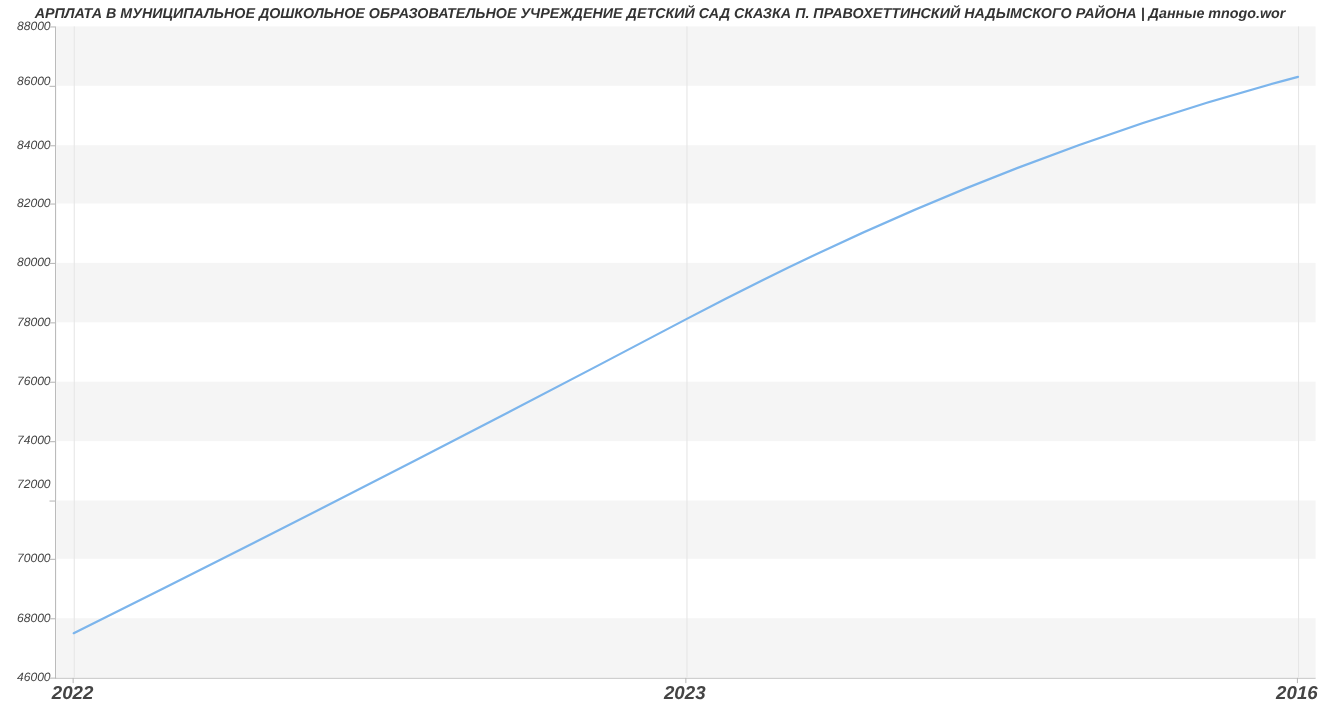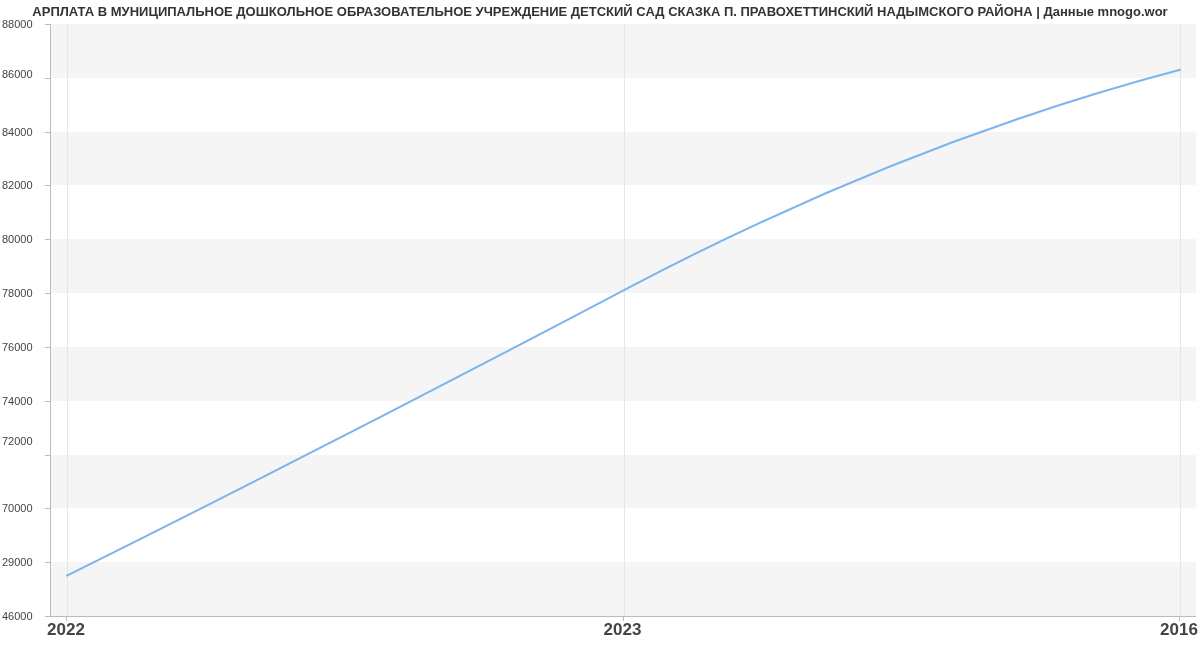--- a/index.html
+++ b/index.html
@@ -8,20 +8,21 @@
     width: 1200px;
     height: 650px;
     background: #ffffff;
     font-family: Verdana, Geneva, sans-serif;
     overflow: hidden;
   }
   .chart-container {
     position: relative;
     width: 1200px;
     height: 520px;
+    font-style: italic;
   }
   .title {
     position: absolute;
     top: 4px;
     left: 0;
     width: 1200px;
     text-align: center;
     font-size: 13px;
     font-weight: bold;
     color: #333;
@@ -47,20 +48,21 @@
     position: absolute;
     top: 0;
     height: 100%;
     width: 1px;
     background: #e6e6e6;
   }
   .ytick {
     position: absolute;
     right: 1154px;
     width: 44px;
+    text-align: right;
     font-size: 11px;
     color: #444;
     transform: translateY(-50%);
     font-family: Arial, sans-serif;
   }
   .xtick {
     position: absolute;
     top: 620px;
     font-size: 17px;
     color: #444;
@@ -99,21 +101,21 @@
   }
 </style>
 </head>
 <body>
 
 <div class="chart-container">
 
   <div class="title">АРПЛАТА В МУНИЦИПАЛЬНОЕ ДОШКОЛЬНОЕ ОБРАЗОВАТЕЛЬНОЕ УЧРЕЖДЕНИЕ ДЕТСКИЙ САД СКАЗКА П. ПРАВОХЕТТИНСКИЙ НАДЫМСКОГО РАЙОНА | Данные mnogo.wor</div>
 
   <div class="ytick" style="top:616px">46000</div>
-  <div class="ytick" style="top:562.18px">29000</div>
+  <div class="ytick" style="top:562.18px">68000</div>
   <div class="ytick" style="top:508.36px">70000</div>
   <div class="ytick" style="top:441px">72000</div>
   <div class="ytick" style="top:400.73px">74000</div>
   <div class="ytick" style="top:346.91px">76000</div>
   <div class="ytick" style="top:293.09px">78000</div>
   <div class="ytick" style="top:239.27px">80000</div>
   <div class="ytick" style="top:185.45px">82000</div>
   <div class="ytick" style="top:131.64px">84000</div>
   <div class="ytick" style="top:74px">86000</div>
   <div class="ytick" style="top:24px">88000</div>

